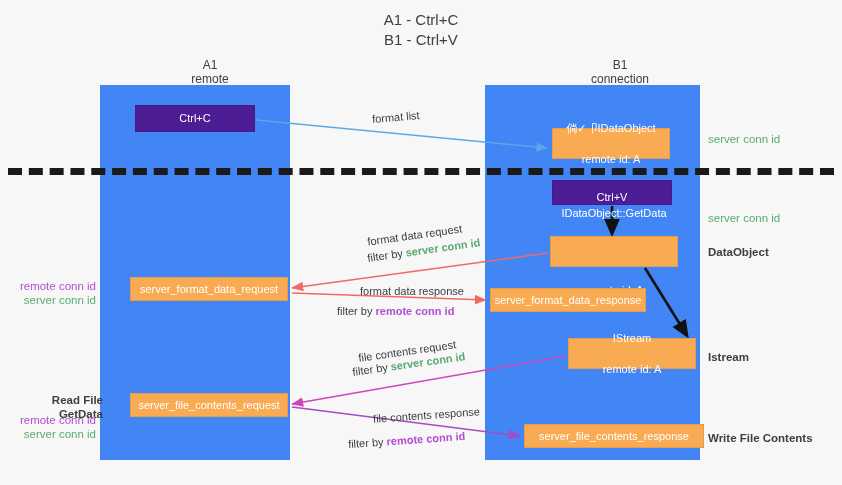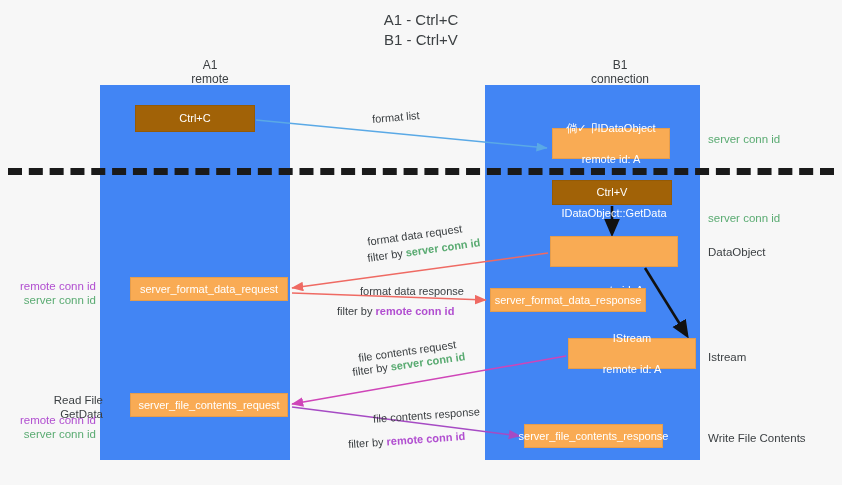--- a/index.html
+++ b/index.html
@@ -50,40 +50,40 @@
   .node{
     box-sizing:border-box;
     display:flex;flex-direction:column;
     align-items:center;justify-content:center;
     color:#ffffff;
     font-size:11px;line-height:13px;
     text-align:center;
     border:1px solid rgba(0,0,0,.08);
   }
   .node .l2{font-size:11px;margin-top:18px;}
-  .green{background:#a16207;}
+  .green{background:#4c1d95;}
   .orange{background:#f9ab54;}
 
   #n-ctrlc{left:135px;top:105px;width:120px;height:27px;}
   #n-idataobject{left:552px;top:128px;width:118px;height:31px;}
-  #n-ctrlv{left:552px;top:180px;width:120px;height:25px;}
+  #n-ctrlv{left:552px;top:180px;width:120px;height:25px;justify-content:flex-end;}
   #n-getdata{left:550px;top:236px;width:128px;height:31px;gap:46px;}
   #n-istream{left:568px;top:338px;width:128px;height:31px;}
   #n-fmt-req{left:130px;top:277px;width:158px;height:24px;}
   #n-fmt-res{left:490px;top:288px;width:156px;height:24px;}
   #n-file-req{left:130px;top:393px;width:158px;height:24px;}
-  #n-file-res{left:524px;top:424px;width:139px;height:24px;align-items:center;}
+  #n-file-res{left:524px;top:424px;width:180px;height:24px;align-items:center;}
 
   
   .side{
     font-size:11.5px;line-height:14px;
   }
   .green-t{color:#5aab72;}
   .purple-t{color:#b14fd0;}
-  .dark-t{color:#3c4043;}
+  .dark-t{color:#3c4043;font-weight:bold;}
 
   #lab-sc1{left:708px;top:132px;}
   #lab-sc2{left:708px;top:211px;}
   #lab-dataobject{left:708px;top:245px;}
   #lab-istream{left:708px;top:350px;}
   #lab-write{left:708px;top:431px;}
 
   #lab-left-conn1{left:8px;top:279px;text-align:right;width:88px;}
   #lab-read{left:8px;top:393px;text-align:right;width:95px;}
   #lab-left-conn2{left:8px;top:413px;text-align:right;width:88px;}

